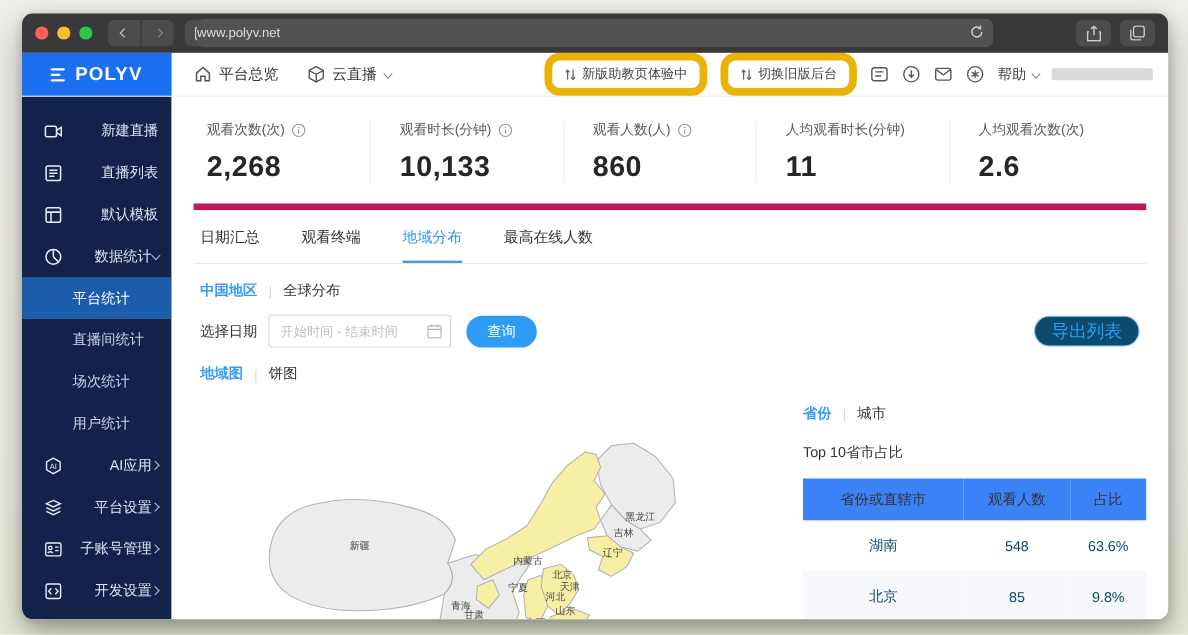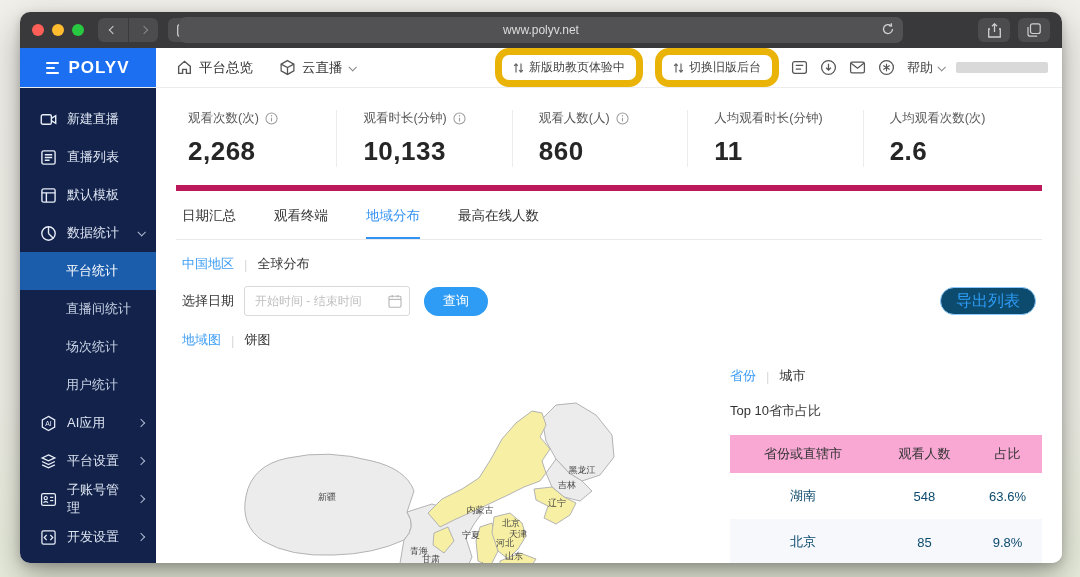--- a/index.html
+++ b/index.html
@@ -18,21 +18,21 @@
   
   .chrome{ height:36px; background:#39393b; position:relative; display:flex; align-items:center; padding:0 12px; flex:none;}
   .lights{ display:flex; gap:8px; margin-right:14px;}
   .light{ width:12px; height:12px; border-radius:50%; }
   .light.red{ background:#ff5f57;} .light.yellow{ background:#febc2e;} .light.green{ background:#28c840;}
   .nav-group{ display:flex; border-radius:6px; overflow:hidden; margin-right:10px;}
   .nav-btn{ width:30px; height:24px; background:#4c4c4e; color:#cfcfcf; display:flex; align-items:center; justify-content:center; font-size:13px;}
   .nav-btn + .nav-btn{ border-left:1px solid #3a3a3c; color:#8a8a8c;}
   .chrome-btn{ width:32px; height:24px; background:#4c4c4e; border-radius:6px; display:flex; align-items:center; justify-content:center; color:#cfcfcf;}
   .urlbar{ position:absolute; left:50%; transform:translateX(-50%); top:5px; width:724px; height:26px; background:#525254;
-    border-radius:7px; display:flex; align-items:center; justify-content:center; color:#dcdcdc; font-size:12px;}
+    border-radius:7px; display:flex; align-items:center; justify-content:flex-start; color:#dcdcdc; font-size:12px;}
   .urlbar .refresh{ position:absolute; right:8px; top:5px; color:#cfcfcf;}
   .chrome-right{ position:absolute; right:12px; top:6px; display:flex; gap:8px;}
   
   .appbar{ height:40px; background:#fff; display:flex; align-items:stretch; flex:none; border-bottom:1px solid #ececec;}
   .logo{ width:136px; background:#1b6ff0; color:#fff; display:flex; align-items:center; justify-content:center; gap:9px; flex:none;}
   .logo-text{ font-weight:bold; font-size:17px; letter-spacing:1px; }
   .hamb{ display:flex; flex-direction:column; gap:3px;}
   .hamb span{ display:block; height:2px; background:#fff; border-radius:1px;}
   .hamb .l1{width:13px;} .hamb .l2{width:9px;} .hamb .l3{width:13px;}
   .appnav{ display:flex; align-items:center; gap:26px; margin-left:20px; color:#333; font-size:13.5px;}
@@ -41,57 +41,57 @@
   .pill{ border:7px solid #eab308; border-radius:14px; padding:4px 11px; font-size:12px; color:#444; display:flex; align-items:center; gap:5px; white-space:nowrap;}
   .icon16{ width:17px; height:17px; color:#555;}
   .help{ display:flex; align-items:center; gap:5px; font-size:13px; color:#444;}
   .chev{ width:6px; height:6px; border-right:1.4px solid currentColor; border-bottom:1.4px solid currentColor; display:inline-block;}
   .chev.down{ transform:rotate(45deg) translateY(-1px);}
   .chev.right{ transform:rotate(-45deg);}
   .redacted{ width:92px; height:11px; background:#d9d9d9; border-radius:2px;}
   
   .frame-body{ flex:1; display:flex; min-height:0;}
   .sidebar{ width:136px; background:#12224a; color:#dde4f2; font-size:13px; padding-top:12px; flex:none;}
-  .side-item{ height:38px; display:flex; align-items:center; gap:10px; padding:0 12px 0 20px; cursor:pointer;}
+  .side-item{ height:38px; display:flex; align-items:center; gap:0; padding:0 12px 0 20px; cursor:pointer;text-align:right;}
   .side-item .icon16{ color:#e8edf8;}
   .side-item .lbl{ flex:1;}
   .sub-item{ height:38px; display:flex; align-items:center; padding-left:46px; color:#c9d3e6; cursor:pointer;}
   .sub-item.active{ background:#1b5cab; color:#fff;}
   .side-item .chev{ color:#aeb9d2;}
   
   .main{ flex:1; background:#fff; padding:0 20px; overflow:hidden; min-width:0;}
   .stats-row{ display:flex; padding:22px 4px 18px; border-bottom:6px solid #be185d;}
   .stat{ flex:1; border-left:1px solid #ececec; padding-left:26px;}
   .stat:first-child{ border-left:none; padding-left:8px;}
   .stat-label{ font-size:12.5px; color:#595959; display:flex; align-items:center; gap:6px;}
   .stat-value{ font-size:26px; font-weight:600; color:#262626; margin-top:9px; letter-spacing:.5px;}
   .info-ic{ width:13px; height:13px; color:#9b9b9b;}
   .tabs{ display:flex; gap:38px; padding:16px 6px 0; border-bottom:1px solid #e9e9e9;}
   .tab{ padding-bottom:12px; font-size:13.5px; color:#333; cursor:pointer; border-bottom:2px solid transparent;}
   .tab.active{ color:#3392f4; border-bottom-color:#3392f4;}
   .link-row{ padding:15px 6px 0; font-size:13px; color:#333; display:flex; align-items:center; gap:10px;}
   .link-row .sep{ color:#d9d9d9;}
-  .blue-link{ color:#3b9cf6; cursor:pointer;}
+  .blue-link{ color:#3b9cf6; cursor:pointer;font-weight:bold;}
   .filter-row{ display:flex; align-items:center; padding:13px 6px 0;}
   .filter-label{ font-size:13px; color:#333; margin-right:10px;}
   .date-input{ width:166px; height:30px; border:1px solid #d9d9d9; border-radius:3px; font-size:12px; color:#444;
     padding:0 28px 0 10px; outline:none; background:#fff; font-family:inherit;}
   .date-input::placeholder{ color:#bfbfbf;}
   .date-wrap{ position:relative;}
   .date-wrap .cal{ position:absolute; right:8px; top:8px; color:#b5b5b5;}
   .btn-query{ margin-left:14px; height:29px; padding:0 19px; background:#2e9cf5; color:#fff; font-size:13px;
     border:none; border-radius:15px; cursor:pointer; font-family:inherit;}
   .btn-export{ margin-left:auto; height:28px; padding:0 15px; background:#0c4a6e; color:#2e9cf5; font-size:16px;
     border:1px solid #8cc8fb; border-radius:14px; cursor:pointer; font-family:inherit;}
   .viz{ display:flex; margin-top:4px;}
   .map-area{ width:534px; position:relative; flex:none;}
   .panel{ flex:1; padding-left:20px; padding-top:10px; min-width:0;}
   .panel-title{ font-size:13px; color:#333; margin-top:17px;}
   table.rank{ width:100%; border-collapse:collapse; margin-top:15px; font-size:13px;}
-  table.rank th{ background:#f9a8d4; color:#333; font-weight:normal; height:38px; text-align:center;}
+  table.rank th{ background:#3b82f6; color:#333; font-weight:normal; height:38px; text-align:center;}
   table.rank td{ height:46px; text-align:center; color:#0c4a6e;}
   table.rank tr.stripe td{ background:#f6f8fc;}
   .map-label{ position:absolute; font-size:9px; color:#444; white-space:nowrap; transform:translate(-50%,-50%);}
 </style>
 </head>
 <body>
 
 <div class="window">
 
   <div class="chrome">

